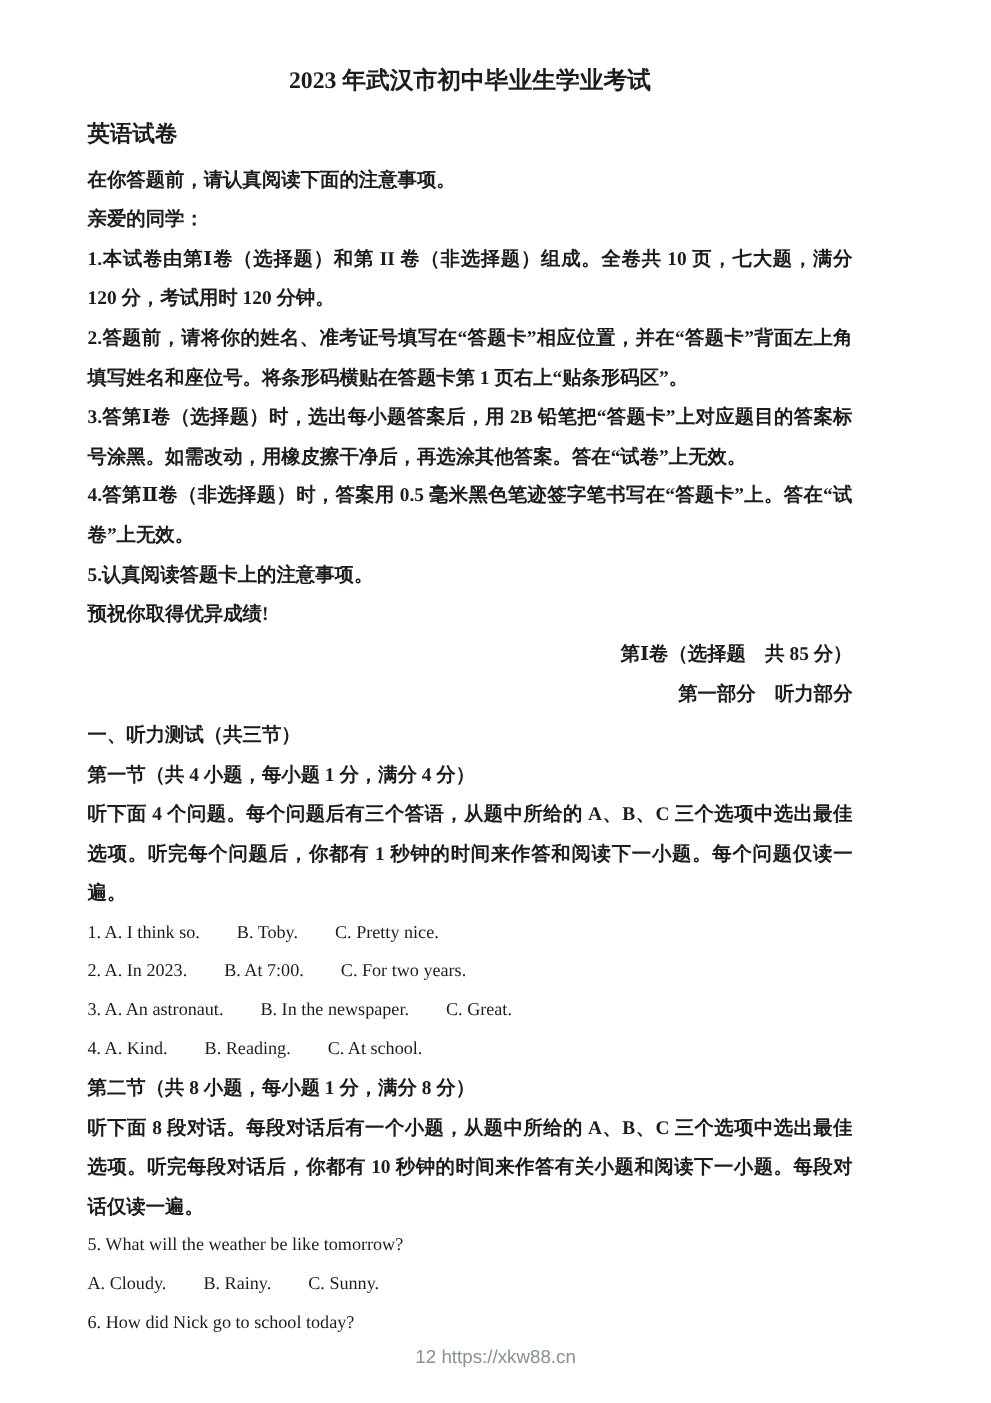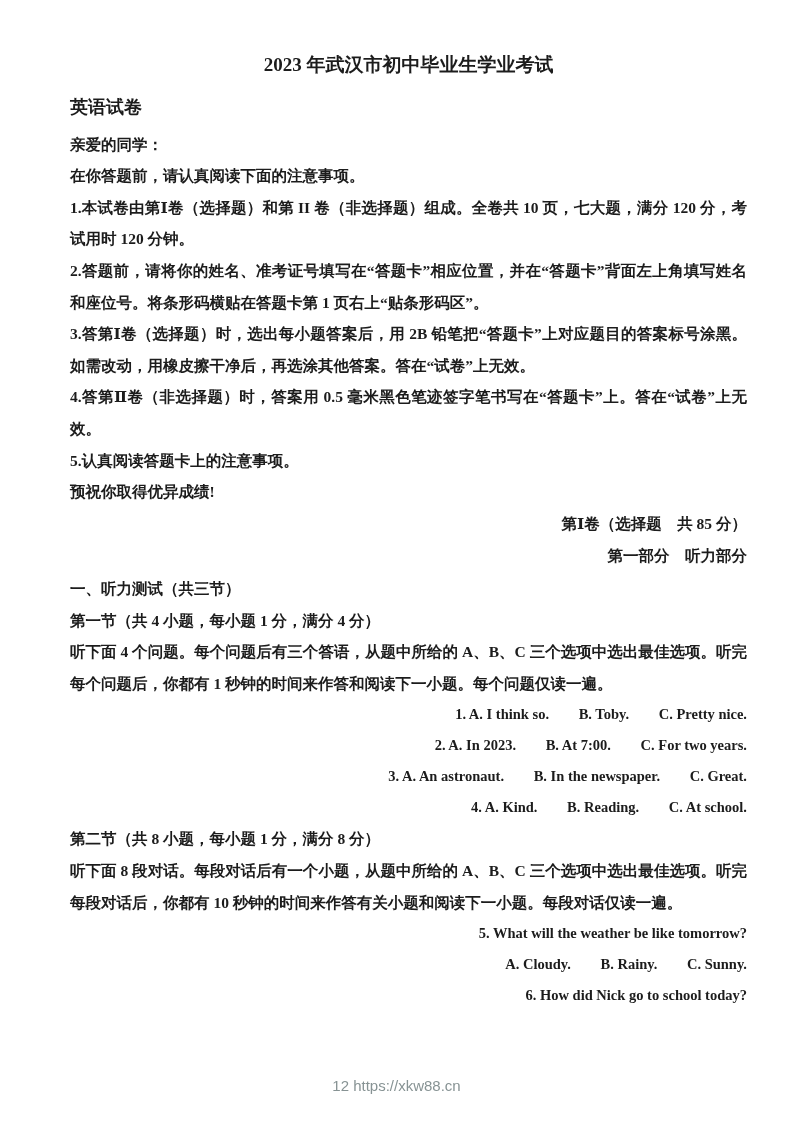--- a/index.html
+++ b/index.html
@@ -3,21 +3,21 @@
 <meta charset="utf-8">
 <style>
   html, body { margin: 0; padding: 0; background: #ffffff; }
   .page {
     position: relative;
     width: 793px;
     height: 1122px;
     margin: 0 auto;
     background: #ffffff;
     box-sizing: border-box;
-    padding: 52px 46px 0 70px;
+    padding: 52px 111px 0 70px;
     font-family: "Liberation Serif", "DejaVu Serif", serif;
     color: #1c1c1c;
     overflow: hidden;
   }
   .exam-title {
     text-align: center;
     font-size: 19px;
     font-weight: 700;
     line-height: 1.4;
     margin: 0 0 16px 0;
@@ -37,24 +37,24 @@
   }
   .zh-center {
     font-size: 15.5px;
     font-weight: 700;
     line-height: 2.1;
     text-align: right;
     margin: 0;
   }
   .en-line {
     font-size: 14.5px;
-    font-weight: 700;
+    font-weight: 400;
     line-height: 31px;
     margin: 0;
-    text-align: right;
+    text-align: left;
   }
   .opt + .opt { margin-left: 26px; }
   .footer {
     position: absolute;
     left: 0;
     right: 0;
     bottom: 28px;
     text-align: center;
     font-family: Liberation Sans, sans-serif;
     font-size: 15px;
@@ -63,22 +63,22 @@
   }
 </style>
 </head>
 <body>
 
 <div class="page">
 
   <h1 class="exam-title">2023 年武汉市初中毕业生学业考试</h1>
   <h2 class="exam-subtitle">英语试卷</h2>
 
+  <p class="zh">在你答题前，请认真阅读下面的注意事项。</p>
   <p class="zh">亲爱的同学：</p>
-  <p class="zh">在你答题前，请认真阅读下面的注意事项。</p>
 
   <p class="zh">1.本试卷由第Ⅰ卷（选择题）和第 II 卷（非选择题）组成。全卷共 10 页，七大题，满分 120 分，考试用时 120 分钟。</p>
   <p class="zh">2.答题前，请将你的姓名、准考证号填写在“答题卡”相应位置，并在“答题卡”背面左上角填写姓名和座位号。将条形码横贴在答题卡第 1 页右上“贴条形码区”。</p>
   <p class="zh">3.答第Ⅰ卷（选择题）时，选出每小题答案后，用 2B 铅笔把“答题卡”上对应题目的答案标号涂黑。如需改动，用橡皮擦干净后，再选涂其他答案。答在“试卷”上无效。</p>
   <p class="zh">4.答第Ⅱ卷（非选择题）时，答案用 0.5 毫米黑色笔迹签字笔书写在“答题卡”上。答在“试卷”上无效。</p>
   <p class="zh">5.认真阅读答题卡上的注意事项。</p>
 
   <p class="zh">预祝你取得优异成绩!</p>
 
   <p class="zh-center">第Ⅰ卷（选择题　共 85 分）</p>

